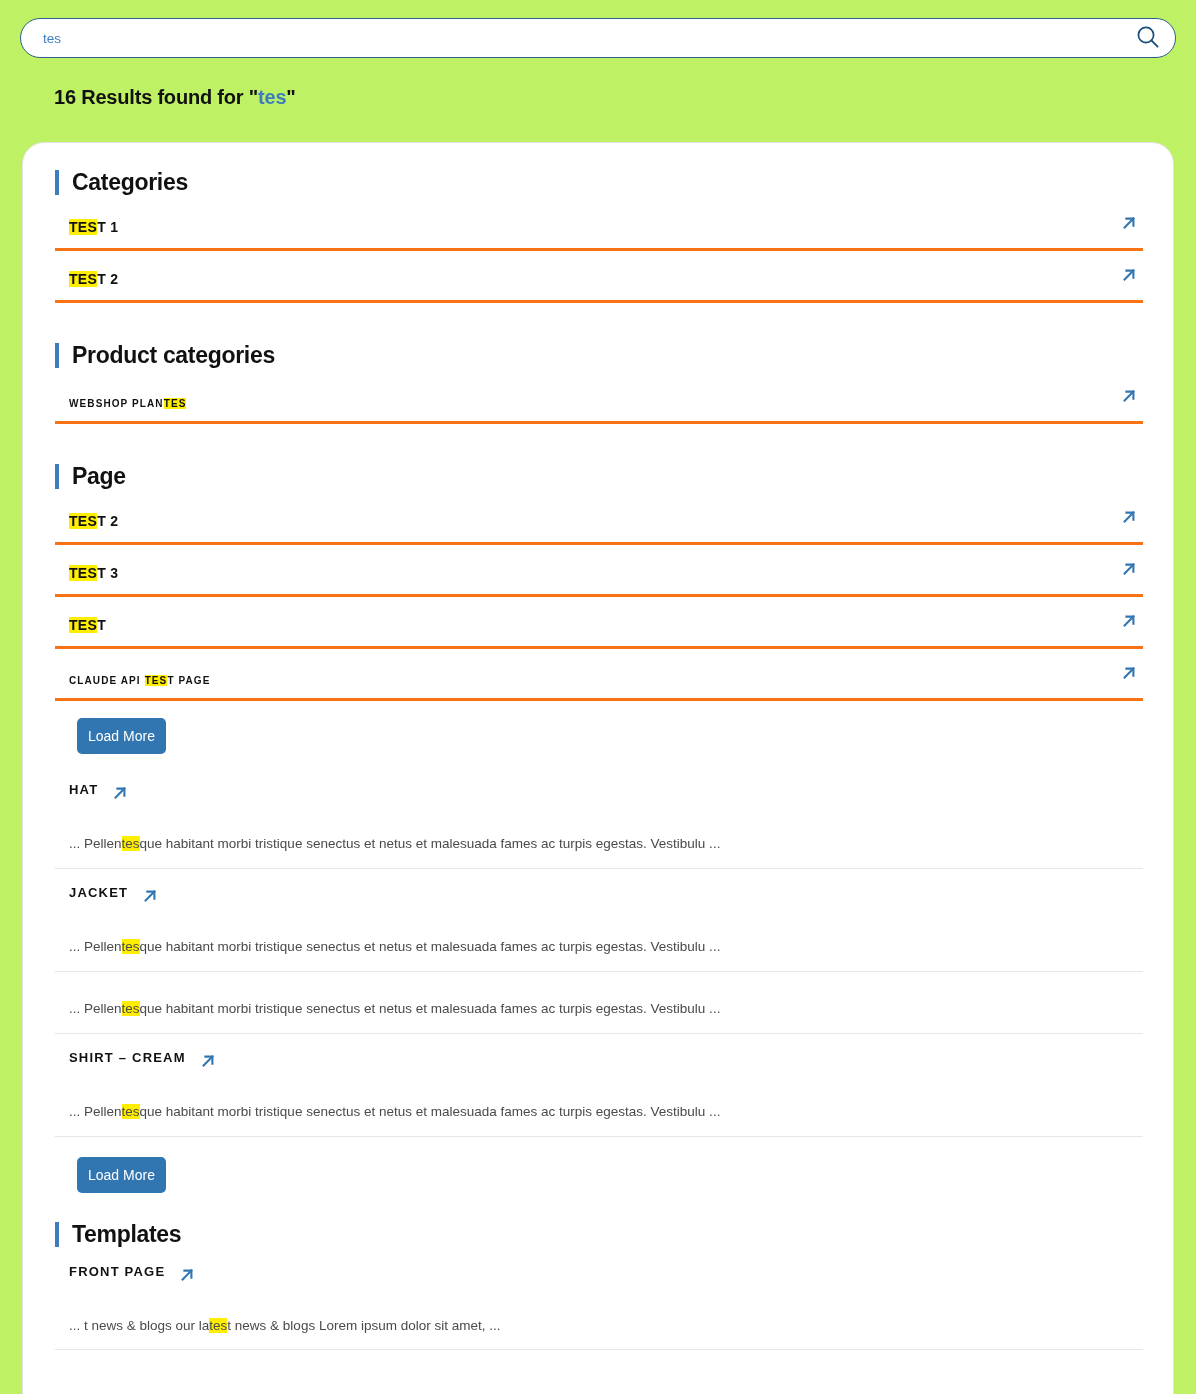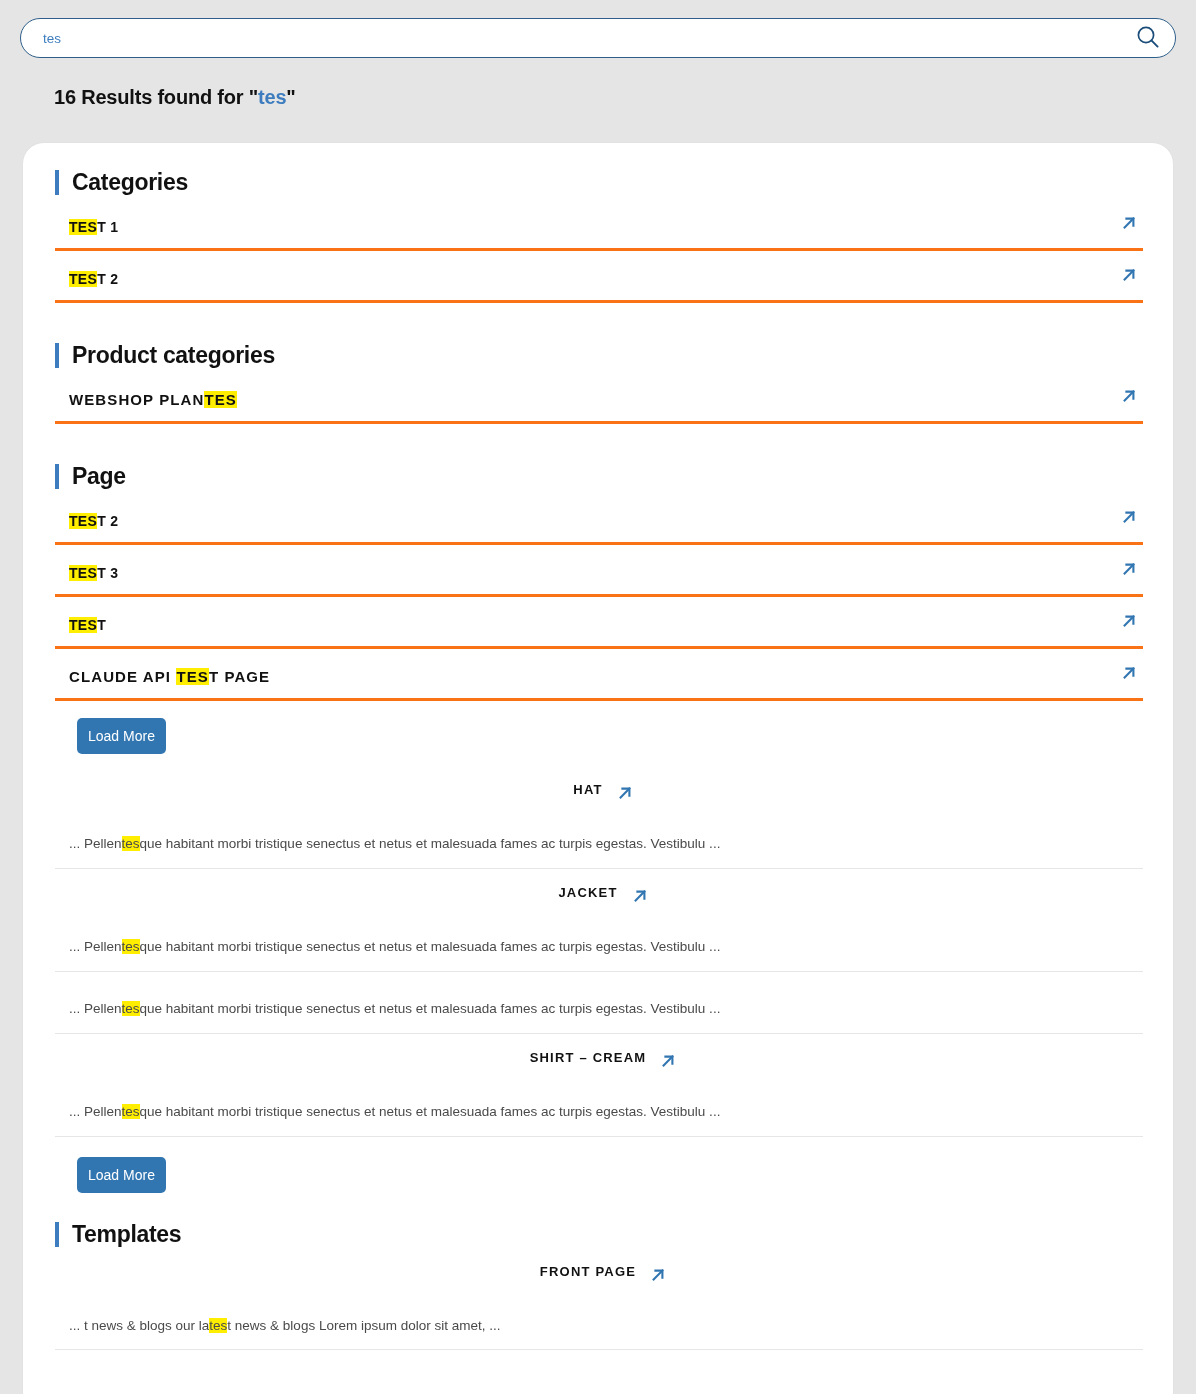--- a/index.html
+++ b/index.html
@@ -6,21 +6,21 @@
   html, body {
     margin: 0;
     padding: 0;
     background: #ffffff;
     font-family: "Liberation Sans", sans-serif;
   }
   .page {
     width: 1196px;
     min-height: 1394px;
     position: relative;
-    background: #e5e5e5;
+    background: #bef264;
   }
 
   
   .search-wrap {
     position: absolute;
     left: 20px;
     top: 18px;
     width: 1156px;
     height: 40px;
     border: 1.5px solid #2e5f8a;
@@ -104,21 +104,21 @@
     display: flex;
     align-items: flex-end;
     justify-content: space-between;
     border-bottom: 3px solid #f97316;
     padding: 0 4px 11px 14px;
     margin-bottom: 13px;
     text-decoration: none;
   }
   .row:last-child { }
   .row-title {
-    font-size: 15px;
+    font-size: 10px;
     font-weight: bold;
     color: #111111;
     letter-spacing: 1.1px;
     text-transform: uppercase;
     line-height: 1.35;
   }
   .row-title.plain {
     letter-spacing: 0.3px;
     font-size: 14px;
   }
@@ -126,21 +126,21 @@
 
   
   .erow {
     border-bottom: 1px solid #e6e6e6;
     padding: 0 4px 14px 14px;
     margin-bottom: 16px;
   }
   .erow-head {
     display: flex;
     align-items: flex-start;
-    justify-content: center;
+    justify-content: flex-start;
   }
   .erow-title {
     font-size: 13px;
     font-weight: bold;
     color: #111111;
     letter-spacing: 1.2px;
     text-transform: uppercase;
   }
   .erow-excerpt {
     font-size: 13.5px;

